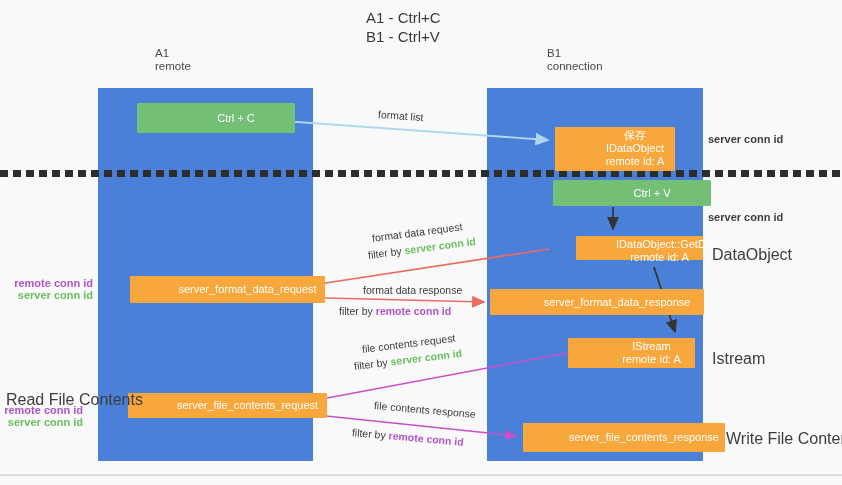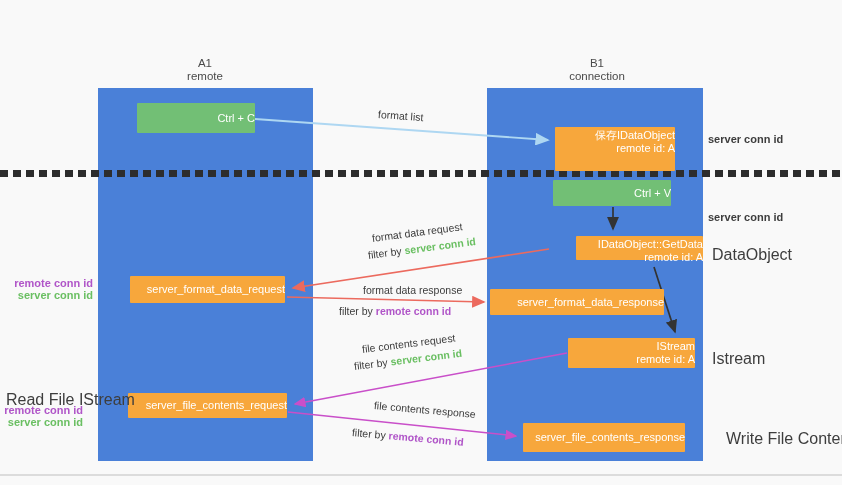--- a/index.html
+++ b/index.html
@@ -6,40 +6,40 @@
   body { font-family: "Liberation Sans", "DejaVu Sans", sans-serif; }
   .stage {
     position: relative; width: 842px; height: 485px;
     background: #f9f9f9; overflow: hidden;
   }
   .title {
     position: absolute; left: 366px; top: 8px;
     font-size: 15px; line-height: 19px; color: #3a3a3a;
   }
   .lane-header {
-    position: absolute; top: 57px; width: 100px; text-align: center;
+    position: absolute; top: 47px; width: 100px; 
     font-size: 11.5px; line-height: 13px; color: #4a4a4a;
   }
   .lane {
     position: absolute; top: 88px; height: 373px; background: #4a80d8;
   }
   .lane-left  { left: 98px;  width: 215px; }
   .lane-right { left: 487px; width: 216px; }
   .dotted-line {
     position: absolute; left: 0; top: 170px; width: 842px; height: 7px;
     background: repeating-linear-gradient(90deg, #2d2d2d 0 8px, transparent 8px 13px);
   }
   .bottom-line {
     position: absolute; left: 0; top: 474px; width: 842px; height: 2px;
     background: #dcdcdc;
   }
   .arrows { position: absolute; left: 0; top: 0; pointer-events: none; }
   .box {
-    position: absolute; color: #fff; text-align: right;
-    font-size: 11px; border-radius: 1px;
+    position: absolute; color: #fff; text-align: center;
+    font-size: 11px; border-radius: 1px; padding-left: 40px;
   }
   .green-box  { background: #72bf75; }
   .orange-box { background: #f7a73c; }
   .two-line { line-height: 13px; padding-top: 2px; box-sizing: border-box; }
   .mono-label { font-size: 11px; }
   .alabel {
     position: absolute; font-size: 10.5px; color: #3d3d3d; white-space: nowrap;
     transform-origin: left center;
   }
   .alabel .pfx { margin-right: 3px; }
@@ -49,20 +49,24 @@
     position: absolute; font-size: 11px; color: #3d3d3d; white-space: nowrap;
   }
   .side-label.plain { font-size: 16px; }
   .pair { position: absolute; text-align: right; font-size: 11px; line-height: 12px; white-space: nowrap; }
 </style>
 </head>
 <body>
 
 <div class="stage">
 
+  <div class="title">
+    <div>A1 - Ctrl+C</div>
+    <div>B1 - Ctrl+V</div>
+  </div>
 
   <div class="lane-header" style="left:155px">
     <div>A1</div>
     <div>remote</div>
   </div>
   <div class="lane-header" style="left:547px">
     <div>B1</div>
     <div>connection</div>
   </div>
 
@@ -163,21 +167,21 @@
   <div class="side-label green" style="left:708px;top:133px">server conn id</div>
   <div class="side-label green" style="left:708px;top:211px">server conn id</div>
   <div class="side-label plain" style="left:712px;top:246px">DataObject</div>
   <div class="side-label plain" style="left:712px;top:350px">Istream</div>
   <div class="side-label plain" style="left:726px;top:430px">Write File Contents</div>
 
   <div class="pair" style="right:749px;top:277px">
     <div class="purple">remote conn id</div>
     <div class="green">server conn id</div>
   </div>
-  <div class="side-label plain" style="left:6px;top:391px">Read File IStream</div>
+  <div class="side-label plain" style="left:6px;top:391px">Read File Contents</div>
   <div class="pair" style="right:759px;top:404px">
     <div class="purple">remote conn id</div>
     <div class="green">server conn id</div>
   </div>
 
   <div class="bottom-line"></div>
 
 </div>
 
 </body></html>

